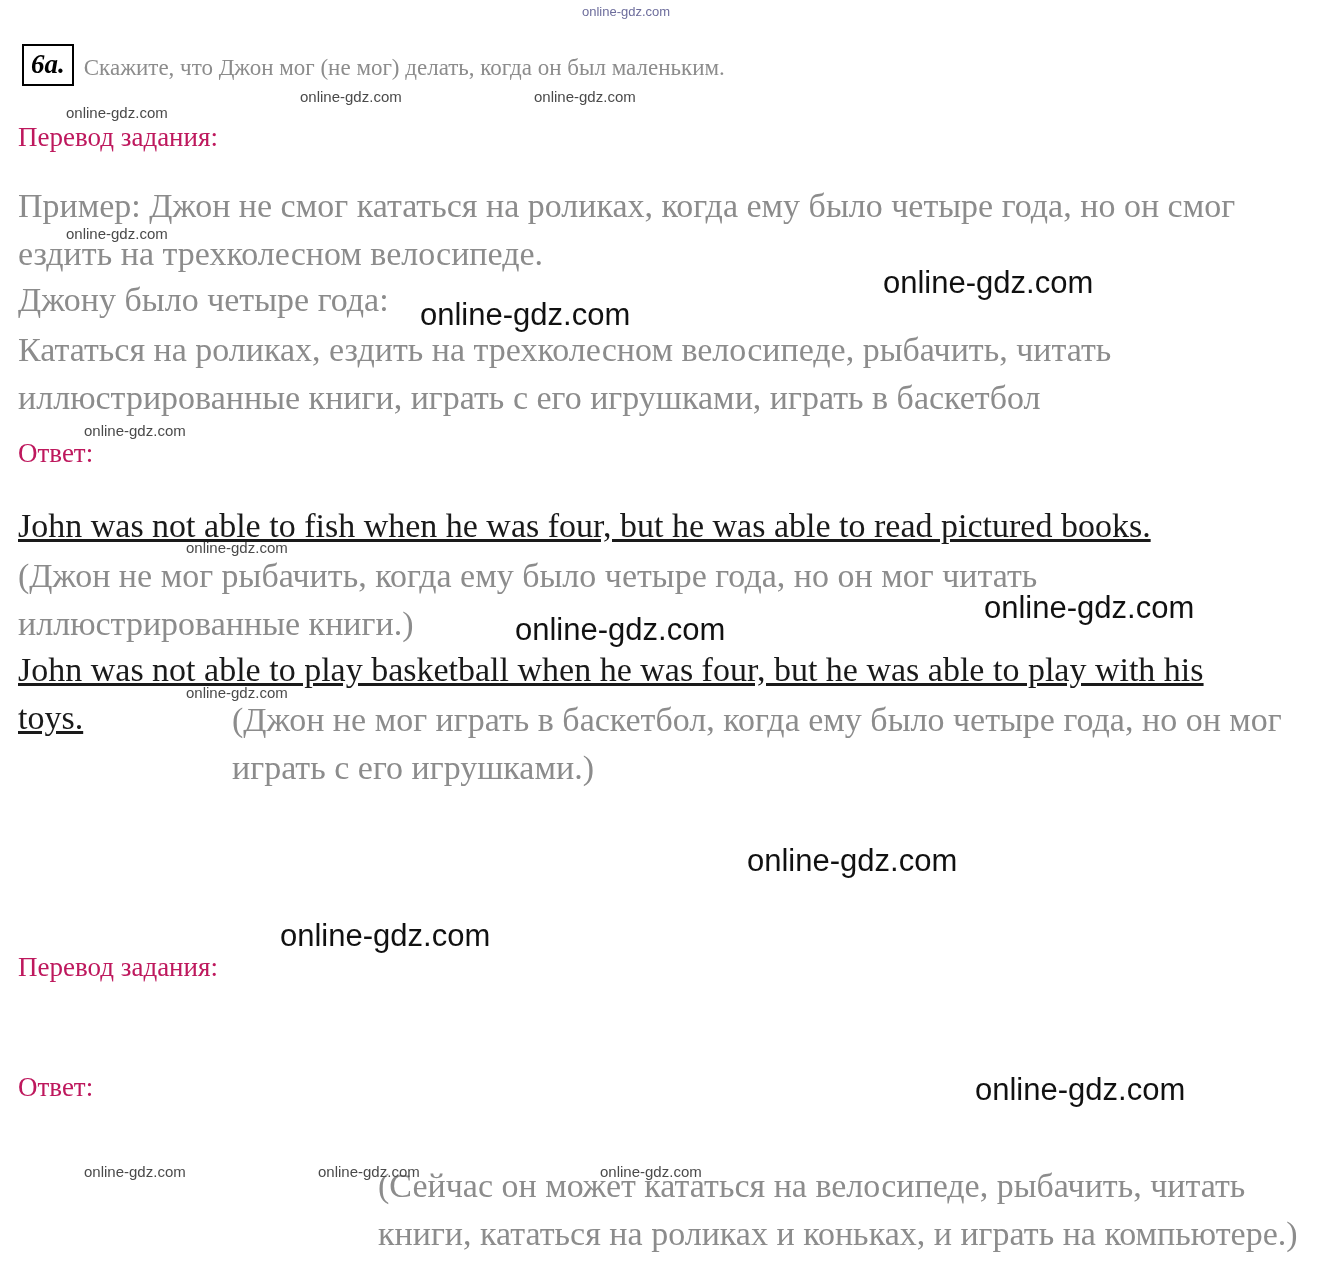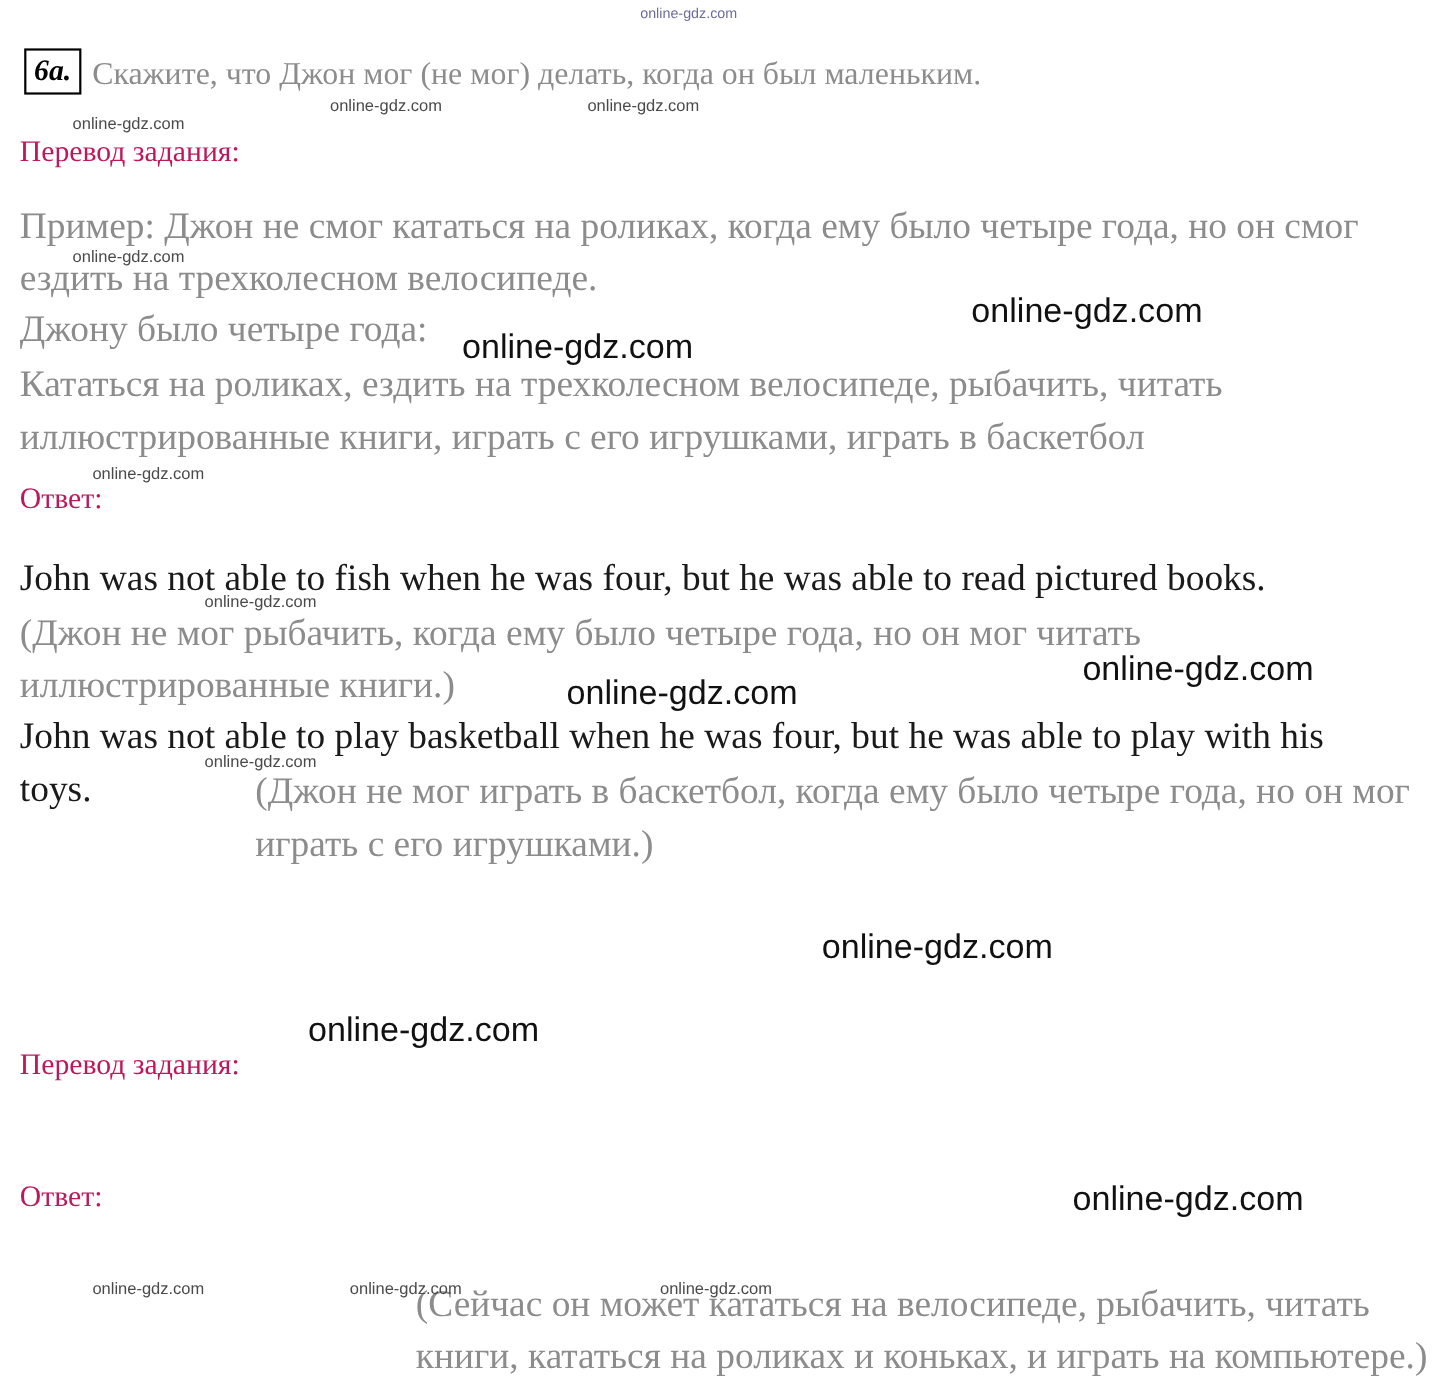--- a/index.html
+++ b/index.html
@@ -41,37 +41,37 @@
     font-weight: 400;
   }
   .wm-top {
     font-size: 13px;
     color: #6d6d9c;
   }
 
   .task-row {
     position: absolute;
     display: flex;
-    align-items: flex-start;
+    align-items: center;
   }
   .task-num {
     border: 2px solid #000;
     font-family: "Liberation Serif", serif;
     font-weight: bold;
     font-style: italic;
     font-size: 27px;
     line-height: 1;
     padding: 5px 7px 6px 7px;
     margin-right: 10px;
     color: #000;
     background: #fff;
     letter-spacing: 0px;
   }
   .task-text {
-    font-size: 29px;
+    font-size: 23px;
     color: #8c8c8c;
     line-height: 1.18;
     padding-top: 6px;
     white-space: nowrap;
   }
 
   .heading {
     position: absolute;
     font-family: "Liberation Serif", serif;
     font-weight: normal;
@@ -80,20 +80,21 @@
   }
 
   .para {
     position: absolute;
     font-size: 34px;
     line-height: 1.42;
     color: #8c8c8c;
   }
   .para.dark {
     color: #1a1a1a;
+    text-decoration: underline;
   }
 </style>
 </head>
 <body>
 
 <div class="page">
 
   <div class="wm wm-top" style="left:582px; top:4px;">online-gdz.com</div>
 
   <div class="task-row" style="left:22px; top:44px;">

